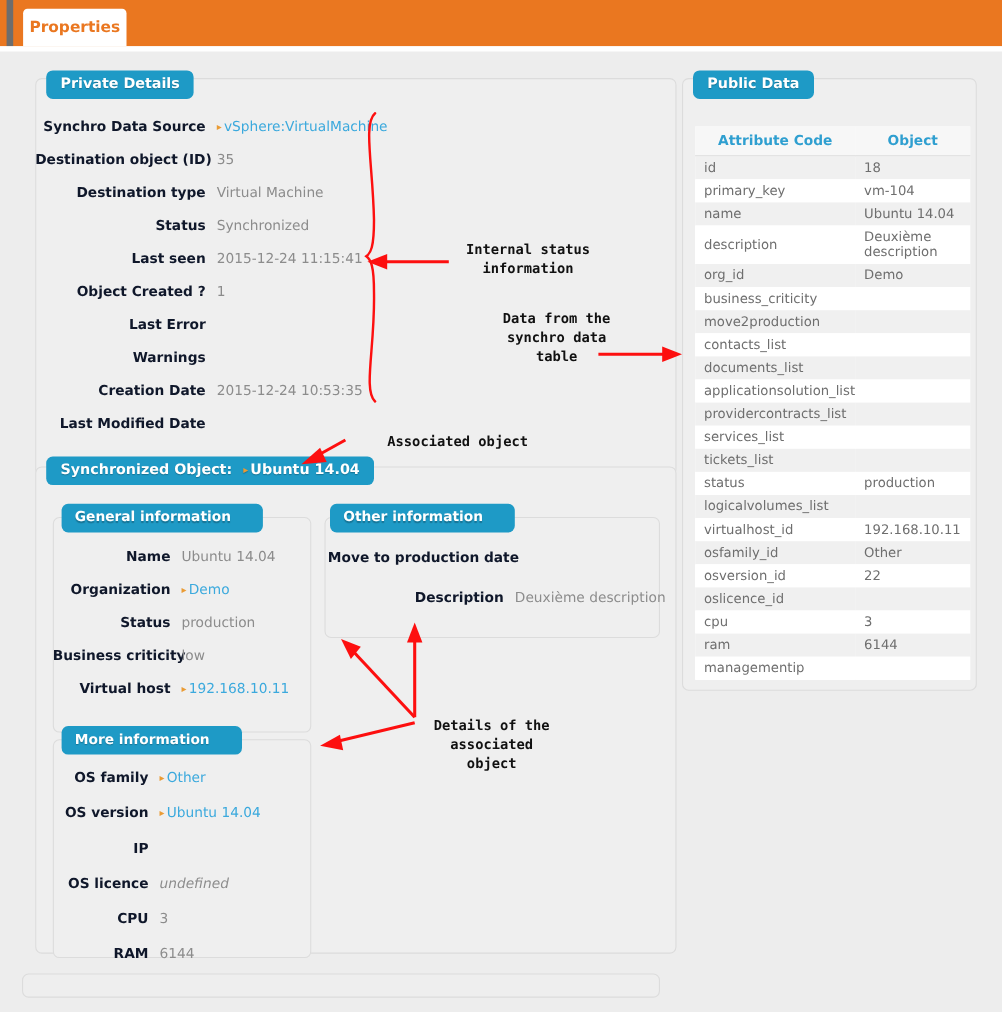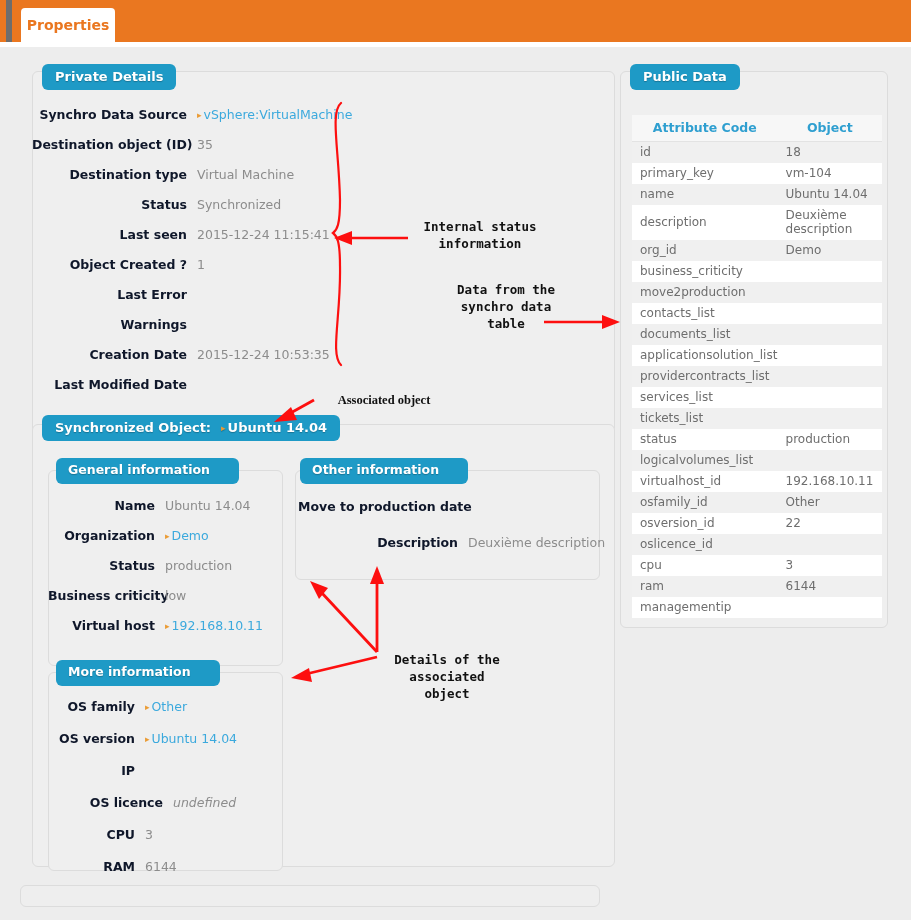--- a/index.html
+++ b/index.html
@@ -293,21 +293,21 @@
         <span class="val link after-bullet">Other</span>
       </div>
       <div class="field" style="left: 48px; top: 684px;">
         <span class="lbl" style="width: 87px;">OS version</span>
         <span class="arrow-bullet">▸</span>
         <span class="val link after-bullet">Ubuntu 14.04</span>
       </div>
       <div class="field" style="left: 48px; top: 716px;">
         <span class="lbl" style="width: 87px;">IP</span>
       </div>
-      <div class="field" style="left: 48px; top: 748px; margin-left: 28px;">
+      <div class="field" style="left: 48px; top: 748px;">
         <span class="lbl" style="width: 87px;">OS licence</span>
         <span class="val italic">undefined</span>
       </div>
       <div class="field" style="left: 48px; top: 780px;">
         <span class="lbl" style="width: 87px;">CPU</span>
         <span class="val">3</span>
       </div>
       <div class="field" style="left: 48px; top: 812px;">
         <span class="lbl" style="width: 87px;">RAM</span>
         <span class="val">6144</span>
@@ -446,18 +446,18 @@
     <polygon points="291,678 309,668 312,682" fill="#fd0f0f"></polygon>
   </svg>
 
   <div class="anno-text" style="left:410px; top:218px; width:140px;">Internal status
 information</div>
 
   <div class="anno-text" style="left:432px; top:281px; width:148px;">Data from the
 synchro data
 table</div>
 
-  <div class="anno-text" style="left:304px; top:392px; width:160px; text-align:center;font-family:Liberation Serif, serif;">Associated object</div>
+  <div class="anno-text" style="left:320px; top:392px; width:160px; text-align:right;">Associated object</div>
 
   <div class="anno-text" style="left:382px; top:651px; width:130px;">Details of the
 associated
 object</div>
 </div>
 
 </body></html>

